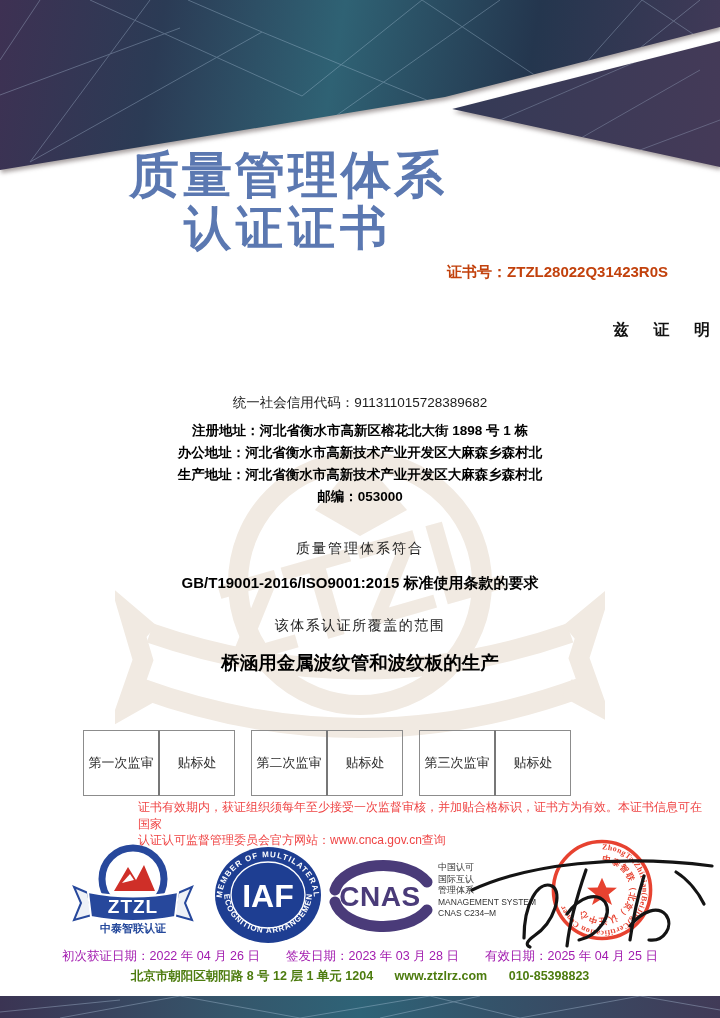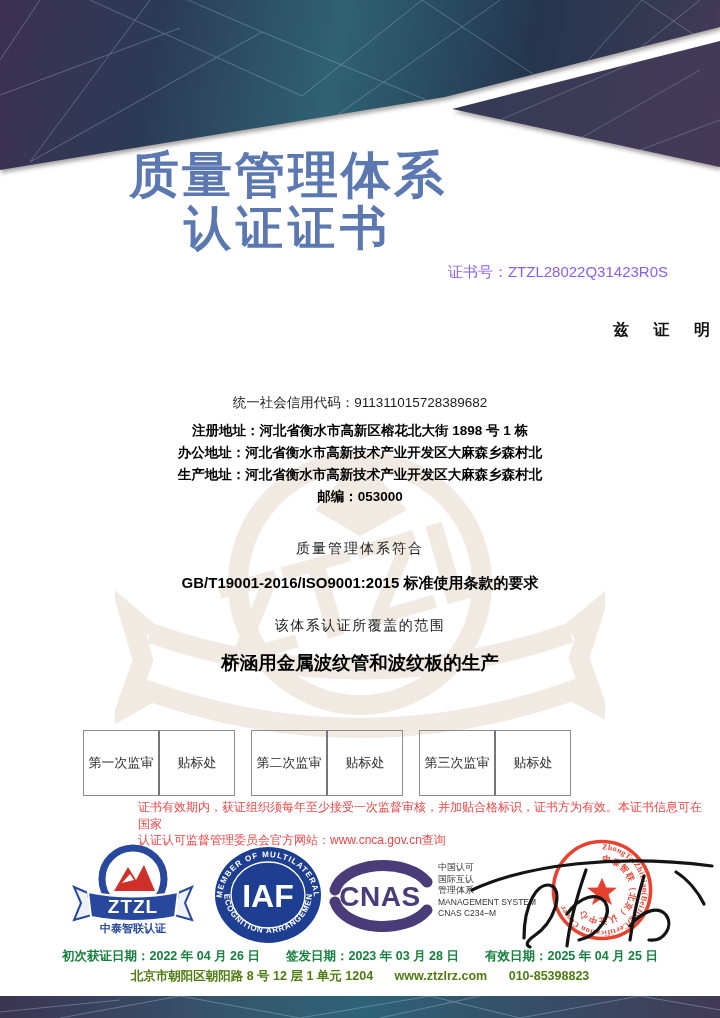--- a/index.html
+++ b/index.html
@@ -20,21 +20,21 @@
   .hdr-lower{
     background:linear-gradient(100deg,#32415d 0%,#2c3a55 45%,#453a58 100%);
     clip-path:polygon(62.8% 109px,100% 41px,100% 167px);
   }
   .hdr-lines{position:absolute;top:0;left:0;}
   
   .page-title{position:absolute;left:0;width:576px;text-align:center;z-index:3;
     font-family:"Liberation Serif","DejaVu Serif",serif;font-weight:700;color:#5b78b1;}
   .title-1{top:142px;font-size:50px;letter-spacing:3px;}
   .title-2{top:197px;font-size:47px;letter-spacing:5px;}
-  .cert-no{position:absolute;top:263px;right:52px;font-size:15px;font-weight:400;color:#8b5cf6;z-index:3;}
+  .cert-no{position:absolute;top:263px;right:52px;font-size:15px;font-weight:700;color:#c2410c;z-index:3;}
   
   .ctext{position:absolute;left:0;width:720px;text-align:center;z-index:3;}
   .statement{top:320px;font-size:16px;font-weight:700;letter-spacing:10px;text-align:right;}
   .company{top:351px;font-size:19px;font-weight:700;letter-spacing:3px;}
   .credit{top:394px;font-size:13.5px;font-weight:400;color:#1c1c1c;}
   .addr-block{position:absolute;top:420px;left:0;width:720px;text-align:center;z-index:3;}
   .addr-line{font-size:13.5px;font-weight:700;line-height:22px;color:#000;}
   .conform{top:540px;font-size:14px;letter-spacing:2px;color:#222;}
   .standard{top:574px;font-size:15px;font-weight:700;color:#000;}
   .scope-head{top:617px;font-size:14px;letter-spacing:1.5px;color:#222;}
@@ -53,21 +53,21 @@
     color:#ef4444;z-index:3;margin-left:36px;}
   
   .logo-abs{position:absolute;z-index:3;}
   .ztzl-caption{position:absolute;left:58px;top:921px;width:150px;text-align:center;
     font-size:11px;font-weight:700;color:#24489b;z-index:3;}
   .cnas-desc{position:absolute;left:438px;top:862px;z-index:3;color:#333;}
   .cnas-desc .cn{font-size:9px;line-height:11.5px;}
   .cnas-desc .en{font-size:8.5px;line-height:11.5px;}
   
   .dates-row{position:absolute;left:62px;top:948px;width:596px;display:flex;
-    justify-content:space-between;font-size:12.5px;font-weight:700;color:#15803d;z-index:3;}
+    justify-content:space-between;font-size:12.5px;font-weight:400;color:#a21caf;z-index:3;}
   .addr-row{position:absolute;left:0;top:968px;width:720px;text-align:center;
     font-size:12.5px;font-weight:700;color:#4d7c0f;z-index:3;}
   .addr-row span{margin:0 9px;}
   
   .footer-band{position:absolute;left:0;bottom:0;width:720px;height:22px;z-index:2;
     background:linear-gradient(90deg,#3b3453 0%,#35566b 32%,#2e6377 50%,#34536a 68%,#413a57 100%);}
   .footer-band svg{display:block;}
 </style>
 </head>
 <body>

